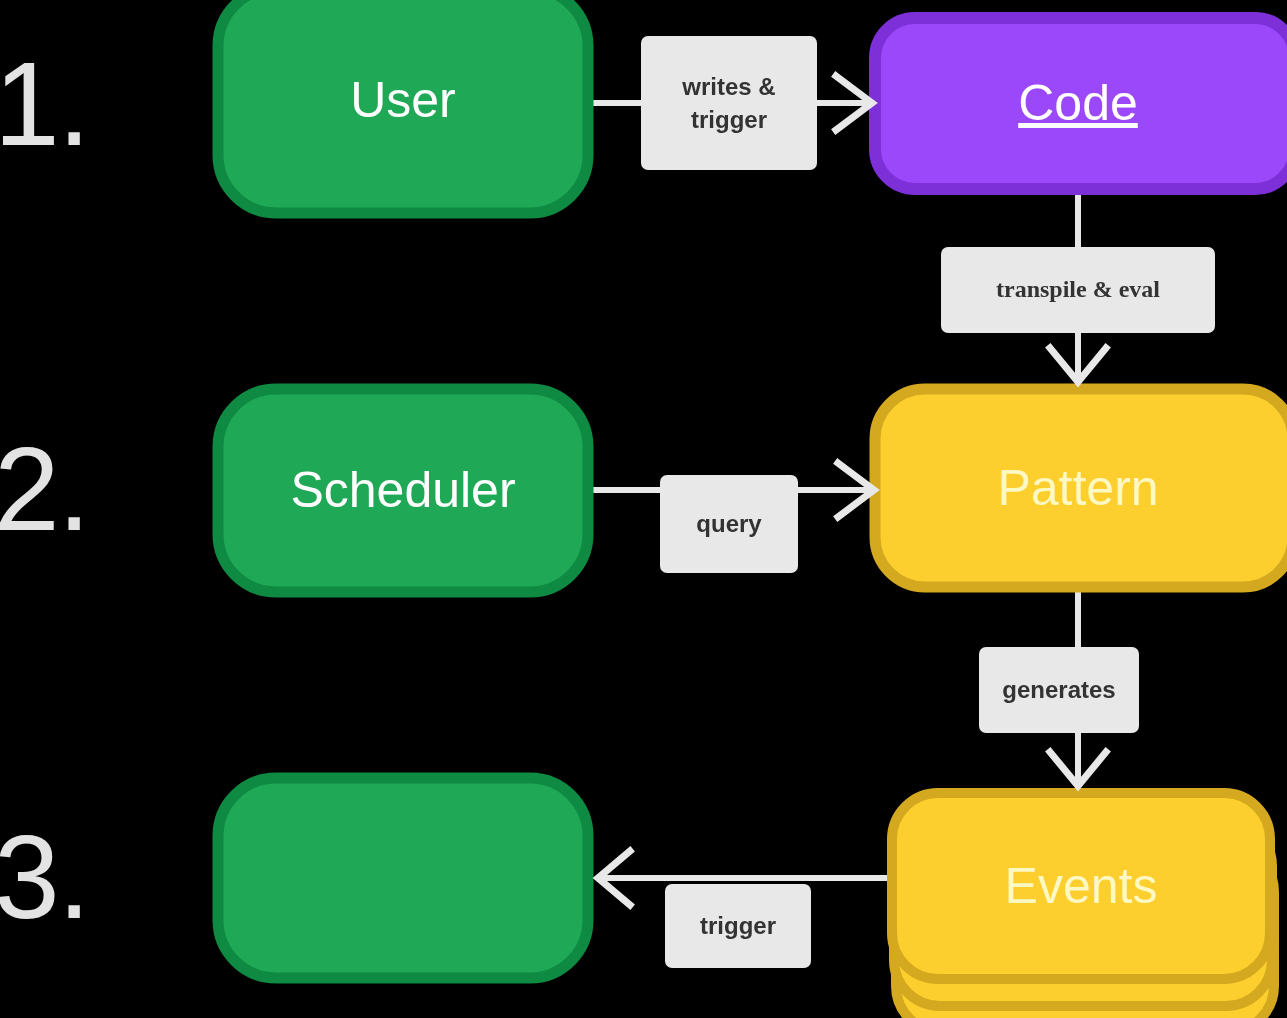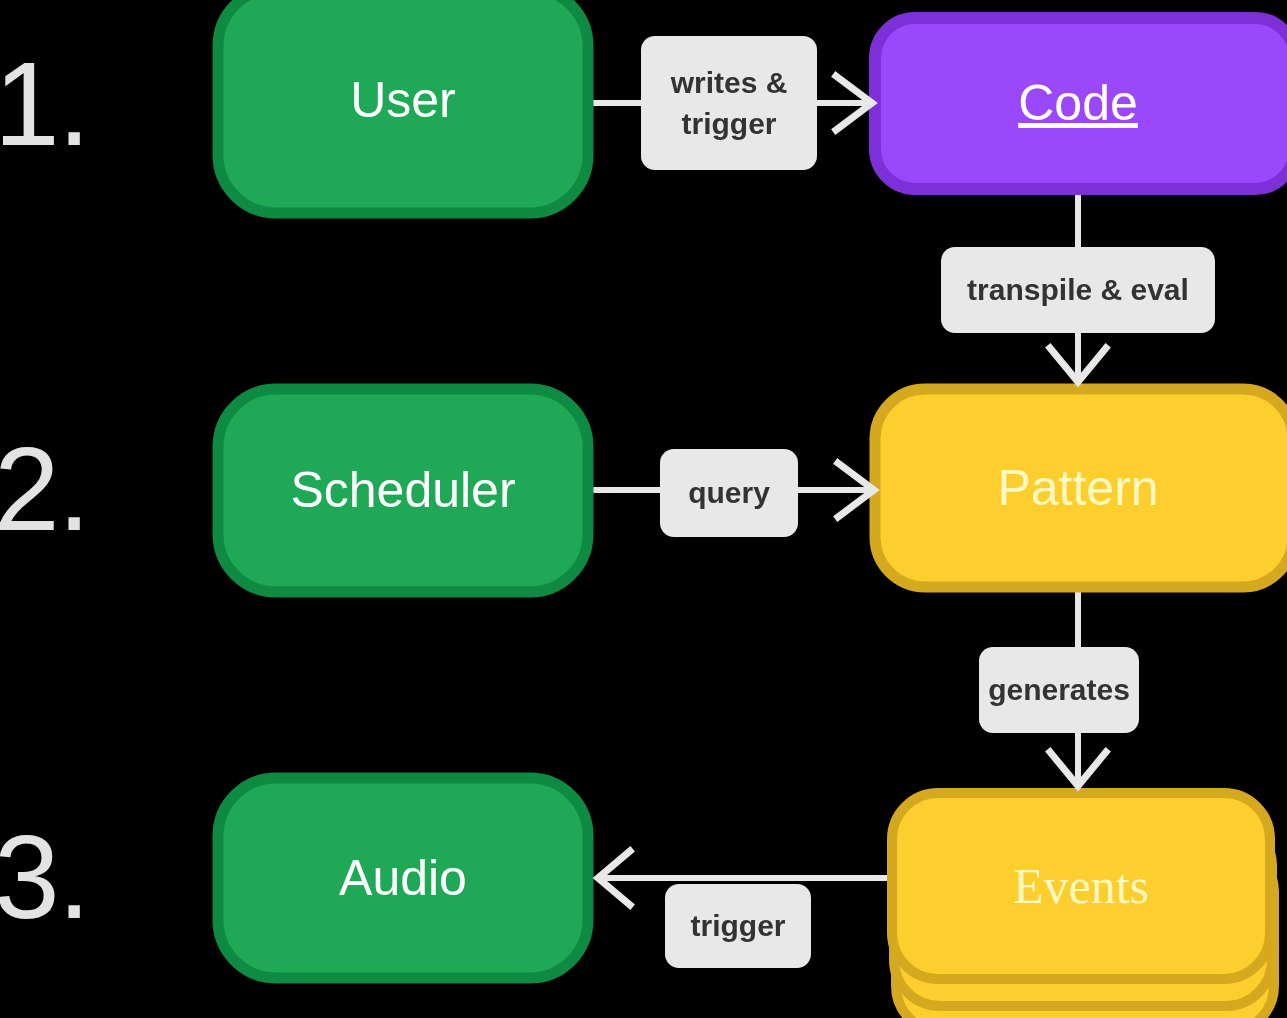--- a/index.html
+++ b/index.html
@@ -57,24 +57,24 @@
   .node-label.dark  { color: #fef9c3; }
 
   
   .edge-chip {
     position: absolute;
     display: flex;
     flex-direction: column;
     align-items: center;
     justify-content: center;
     background: #e8e8e8;
-    border-radius: 14px;
+    border-radius: 7px;
     color: #333333;
     font-family: "Liberation Sans", sans-serif;
-    font-size: 30px;
+    font-size: 24px;
     font-weight: 700;
     line-height: 1.38;
     text-align: right;
     white-space: nowrap;
     box-sizing: border-box;
   }
 
   
   .node-hit {
     position: absolute;
@@ -150,34 +150,33 @@
   <div class="step-num" style="left:-6px; top:818px;">3.</div>
 
   <div class="node-label light" style="left:218px; top:-12px; width:370px; height:225px;">User</div>
 
   <div class="node-label light" style="left:875px; top:18px; width:406px; height:171px;text-decoration:underline;">Code</div>
 
   <div class="node-label light" style="left:218px; top:389px; width:370px; height:203px;">Scheduler</div>
 
   <div class="node-label dark" style="left:875px; top:389px; width:406px; height:198px;">Pattern</div>
 
-  <div class="node-label light" style="left:218px; top:778px; width:370px; height:200px;">Audio</div>
 
-  <div class="node-label dark" style="left:892px; top:793px; width:378px; height:186px;font-family:Liberation Serif, serif;">Events</div>
+  <div class="node-label dark" style="left:892px; top:793px; width:378px; height:186px;">Events</div>
 
   <div class="edge-chip" style="left:641px; top:36px; width:176px; height:134px;">
     <span>writes &amp;</span>
     <span>trigger</span>
   </div>
 
-  <div class="edge-chip" style="left:941px; top:247px; width:274px; height:86px;">
+  <div class="edge-chip" style="left:941px; top:247px; width:274px; height:86px;font-family:Liberation Serif, serif;">
     <span>transpile &amp; eval</span>
   </div>
 
-  <div class="edge-chip" style="left:660px; top:449px; width:138px; height:88px;">
+  <div class="edge-chip" style="left:660px; top:475px; width:138px; height:98px;">
     <span>query</span>
   </div>
 
   <div class="edge-chip" style="left:979px; top:647px; width:160px; height:86px;">
     <span>generates</span>
   </div>
 
   <div class="edge-chip" style="left:665px; top:836px; width:146px; height:84px;margin-top:48px;">
     <span>trigger</span>
   </div>

